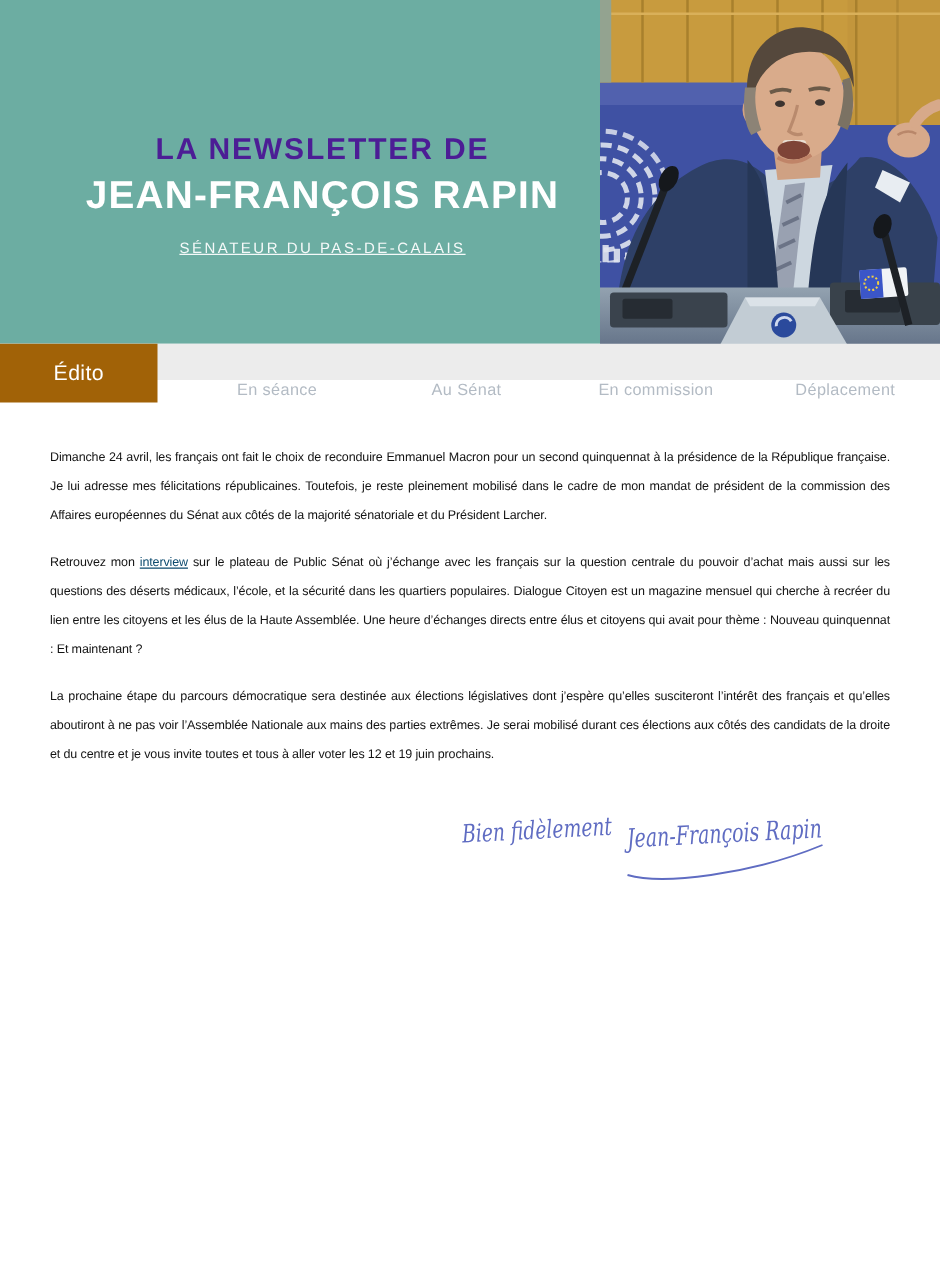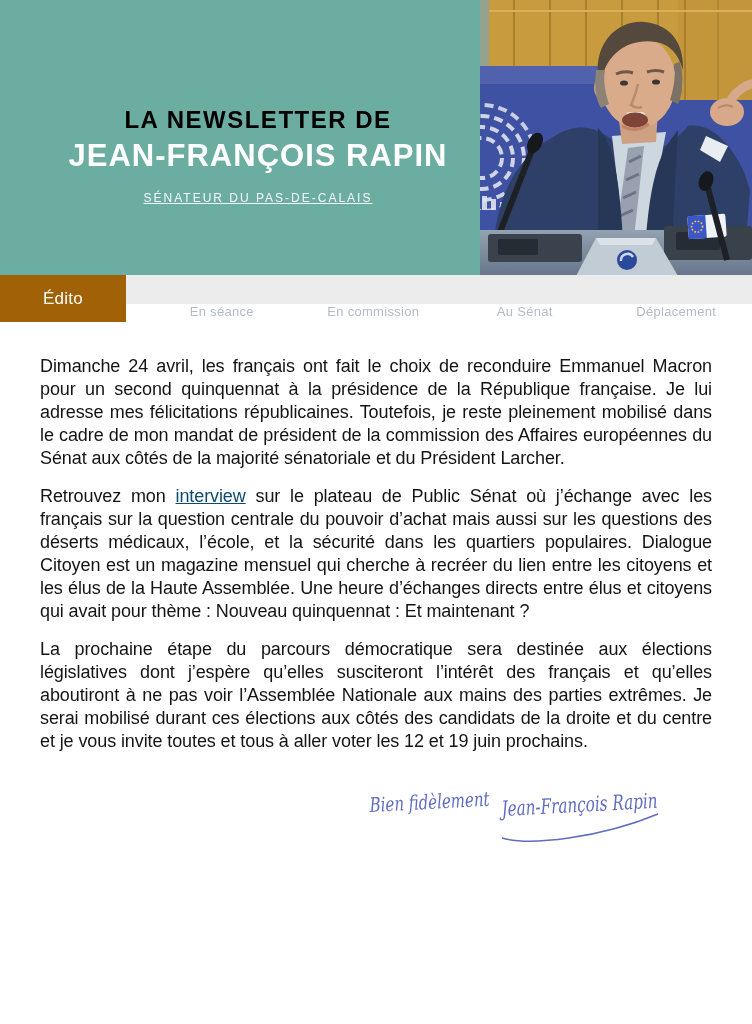--- a/index.html
+++ b/index.html
@@ -2,35 +2,35 @@
 <html><head>
 <meta charset="utf-8">
 <style>
   * { margin:0; padding:0; box-sizing:border-box; }
   body { background:#ffffff; font-family:"Liberation Sans", sans-serif; }
   .page { position:relative; width:752px; height:1024px; background:#ffffff; overflow:hidden; margin:0 auto; }
 
   
   .header { position:absolute; top:0; left:0; width:752px; height:275px; display:flex; }
   .header-teal { width:480px; height:275px; background:#6cada2; padding-top:106px; padding-left:36px; text-align:center; }
-  .title-line1 { color:#000000; font-size:24px; font-weight:700; letter-spacing:1.5px; line-height:1.2; }
+  .title-line1 { color:#4c1d95; font-size:24px; font-weight:700; letter-spacing:1.5px; line-height:1.2; }
   .title-line2 { color:#ffffff; font-size:31px; font-weight:700; letter-spacing:1px; line-height:1.2; margin-top:2px; }
   .subtitle { color:rgba(255,255,255,0.93); font-size:12px; font-weight:400; letter-spacing:2px; margin-top:17px;text-decoration:underline; }
   .header-photo-wrap { width:272px; height:276px; overflow:hidden; }
   .header-photo-wrap svg { display:block; }
 
   
   .navbar { position:absolute; top:275px; left:0; width:752px; height:29px; background:#ececec; }
   .nav-tabs { position:absolute; left:146px; top:0; width:606px; height:29px; display:flex; }
   .nav-tab { flex:1 1 0; display:flex; align-items:center; justify-content:center; font-size:13px; color:#b3bbc4; letter-spacing:0.3px; cursor:pointer;margin-top:36px; }
   .active-tab { position:absolute; top:275px; left:0; width:126px; height:47px; background:#a16207; color:#ffffff; display:flex; align-items:center; justify-content:center; font-size:17px; letter-spacing:0.3px; z-index:2; cursor:pointer; }
 
   
   .content { position:absolute; top:322px; left:0; width:752px; padding:33px 40px 0 40px; }
-  .content p { font-size:18px; line-height:23px; letter-spacing:-0.1px; color:#141414; text-align:justify; margin:0 0 15px 0; }
+  .content p { font-size:10px; line-height:23px; letter-spacing:-0.1px; color:#141414; text-align:justify; margin:0 0 15px 0; }
   .content a { color:#0c4a6e; text-decoration:underline; cursor:pointer; }
 
   
   .signature { margin:6px 40px 0 auto; width:312px; height:86px; }
 </style>
 </head>
 <body>
 
 <div class="page">
 
@@ -138,22 +138,22 @@
           <line x1="247" y1="260" x2="228" y2="188" stroke="#1d2126" stroke-width="6"></line>
           <ellipse cx="226" cy="181" rx="10" ry="7" fill="#15181c" transform="rotate(-70 226 181)"></ellipse>
         </g>
       </svg>
     </div>
   </div>
 
   <div class="navbar">
     <div class="nav-tabs">
       <div class="nav-tab">En séance</div>
+      <div class="nav-tab">Au Sénat</div>
       <div class="nav-tab">En commission</div>
-      <div class="nav-tab">Au Sénat</div>
       <div class="nav-tab">Déplacement</div>
     </div>
   </div>
   <div class="active-tab">Édito</div>
 
   <div class="content">
     <p>Dimanche 24 avril, les français ont fait le choix de reconduire Emmanuel Macron pour un second quinquennat à la présidence de la République française. Je lui adresse mes félicitations républicaines. Toutefois, je reste pleinement mobilisé dans le cadre de mon mandat de président de la commission des Affaires européennes du Sénat aux côtés de la majorité sénatoriale et du Président Larcher.</p>
     <p><span>Retrouvez mon </span><a>interview</a><span> sur le plateau de Public Sénat où j’échange avec les français sur la question centrale du pouvoir d’achat mais aussi sur les questions des déserts médicaux, l’école, et la sécurité dans les quartiers populaires. Dialogue Citoyen est un magazine mensuel qui cherche à recréer du lien entre les citoyens et les élus de la Haute Assemblée. Une heure d’échanges directs entre élus et citoyens qui avait pour thème : Nouveau quinquennat : Et maintenant ?</span></p>
     <p>La prochaine étape du parcours démocratique sera destinée aux élections législatives dont j’espère qu’elles susciteront l’intérêt des français et qu’elles aboutiront à ne pas voir l’Assemblée Nationale aux mains des parties extrêmes. Je serai mobilisé durant ces élections aux côtés des candidats de la droite et du centre et je vous invite toutes et tous à aller voter les 12 et 19 juin prochains.</p>
 

